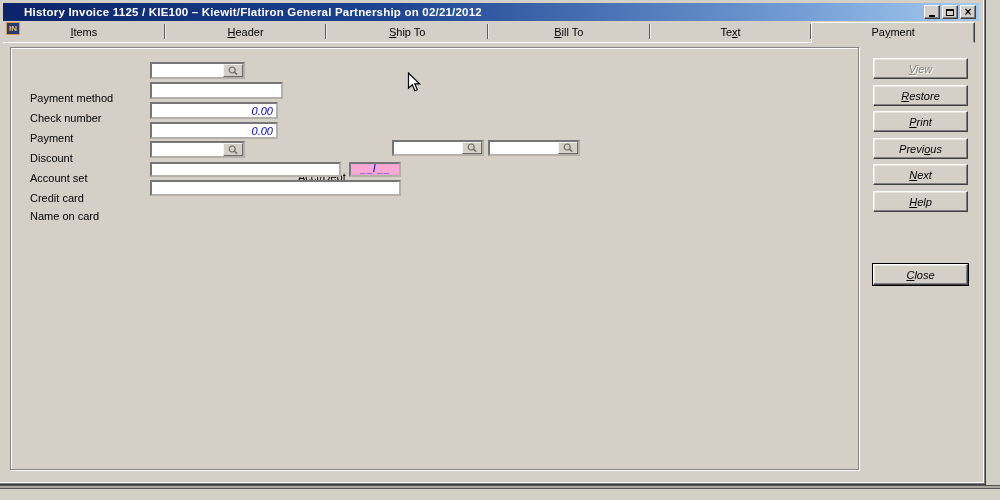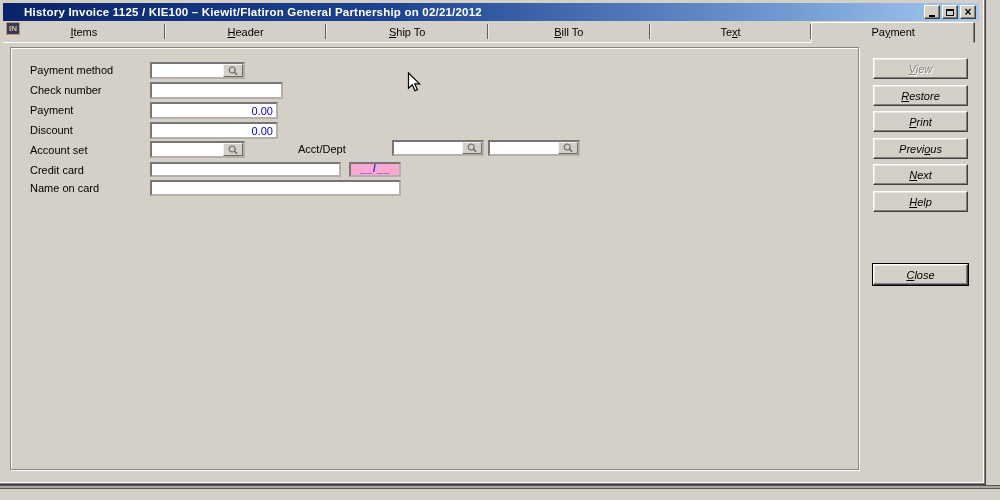--- a/index.html
+++ b/index.html
@@ -61,30 +61,30 @@
     box-shadow: inset -1px 0 0 #808080;
   }
   .mn { text-decoration:underline; }
   
   .groupbox {
     position:absolute; left:10px; top:47px; width:849px; height:423px;
     border:1px solid #868686;
     box-shadow: inset 1px 1px 0 #fdfdfd, 1px 1px 0 #fdfdfd;
   }
   
-  .flabel { position:absolute; line-height:13px; white-space:nowrap; }
+  .flabel { position:absolute; line-height:13px; white-space:nowrap;margin-top:28px; }
   .field {
     position:absolute; background:#fff;
     border:2px solid; border-color:#767676 #b4b0a9 #b4b0a9 #767676;
   }
   .field input {
     border:none; outline:none; background:transparent; width:100%; height:100%;
     font-family:"Liberation Sans", sans-serif; font-size:11px; padding:0 3px;
   }
-  .field input.num { text-align:right; color:#0000cc; }
+  .field input.num { text-align:right; color:#0000cc;font-style:italic; }
   .finder-field { display:flex; align-items:stretch; }
   .finder-field input { flex:1; min-width:0; }
   .finder-btn {
     width:20px; flex:0 0 auto; background:#d4d0c8; cursor:default;
     border:1px solid; border-color:#f4f2ee #6a6a6a #6a6a6a #f4f2ee;
     display:flex; align-items:center; justify-content:center;
   }
   .expiry {
     position:absolute; background:#f9a8d4; color:#2222cc;
     border:2px solid; border-color:#767676 #b4b0a9 #b4b0a9 #767676;

